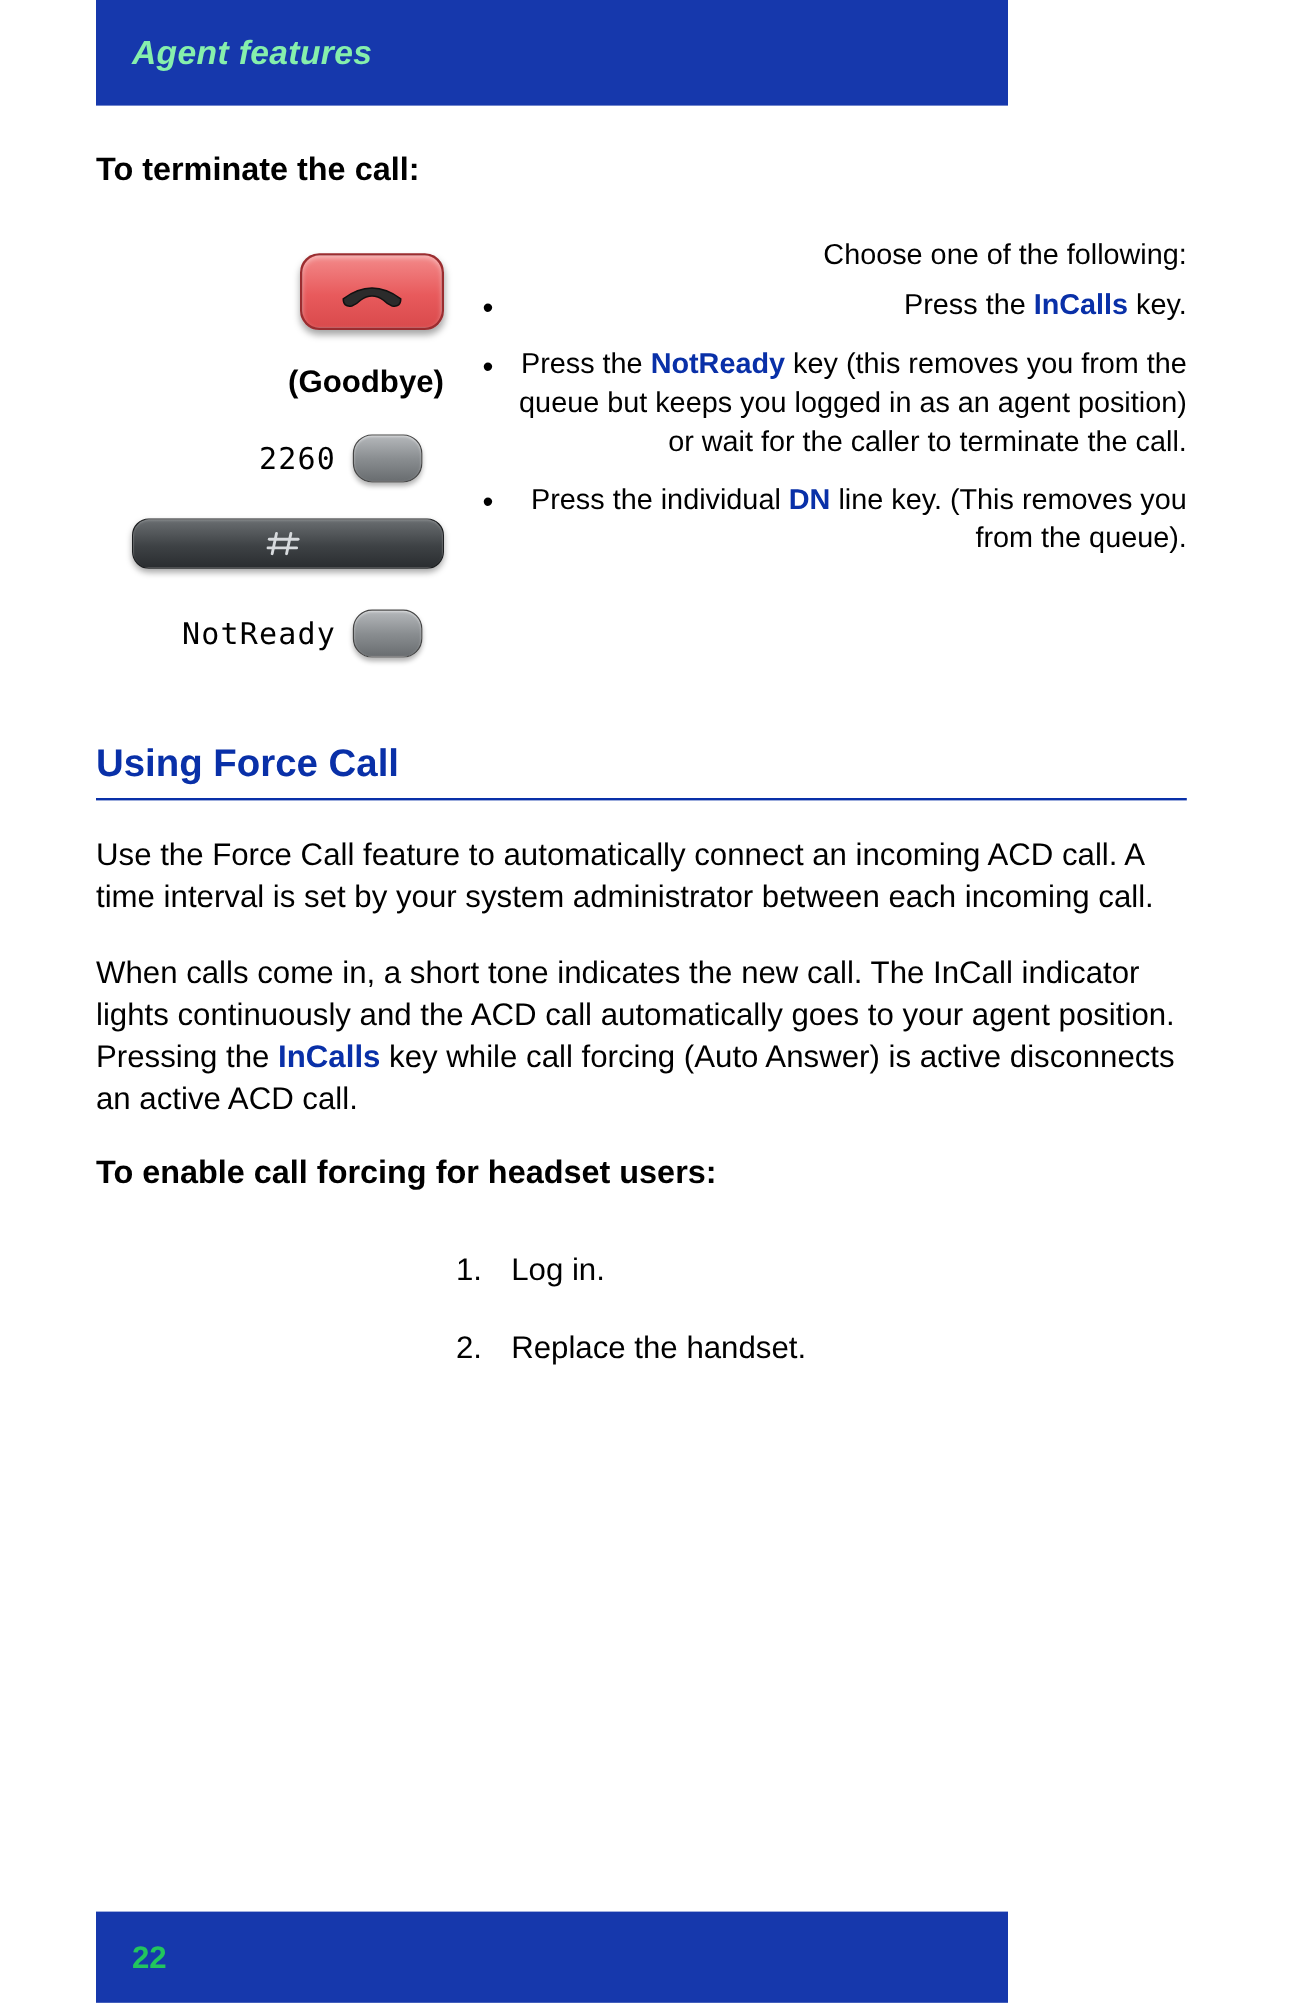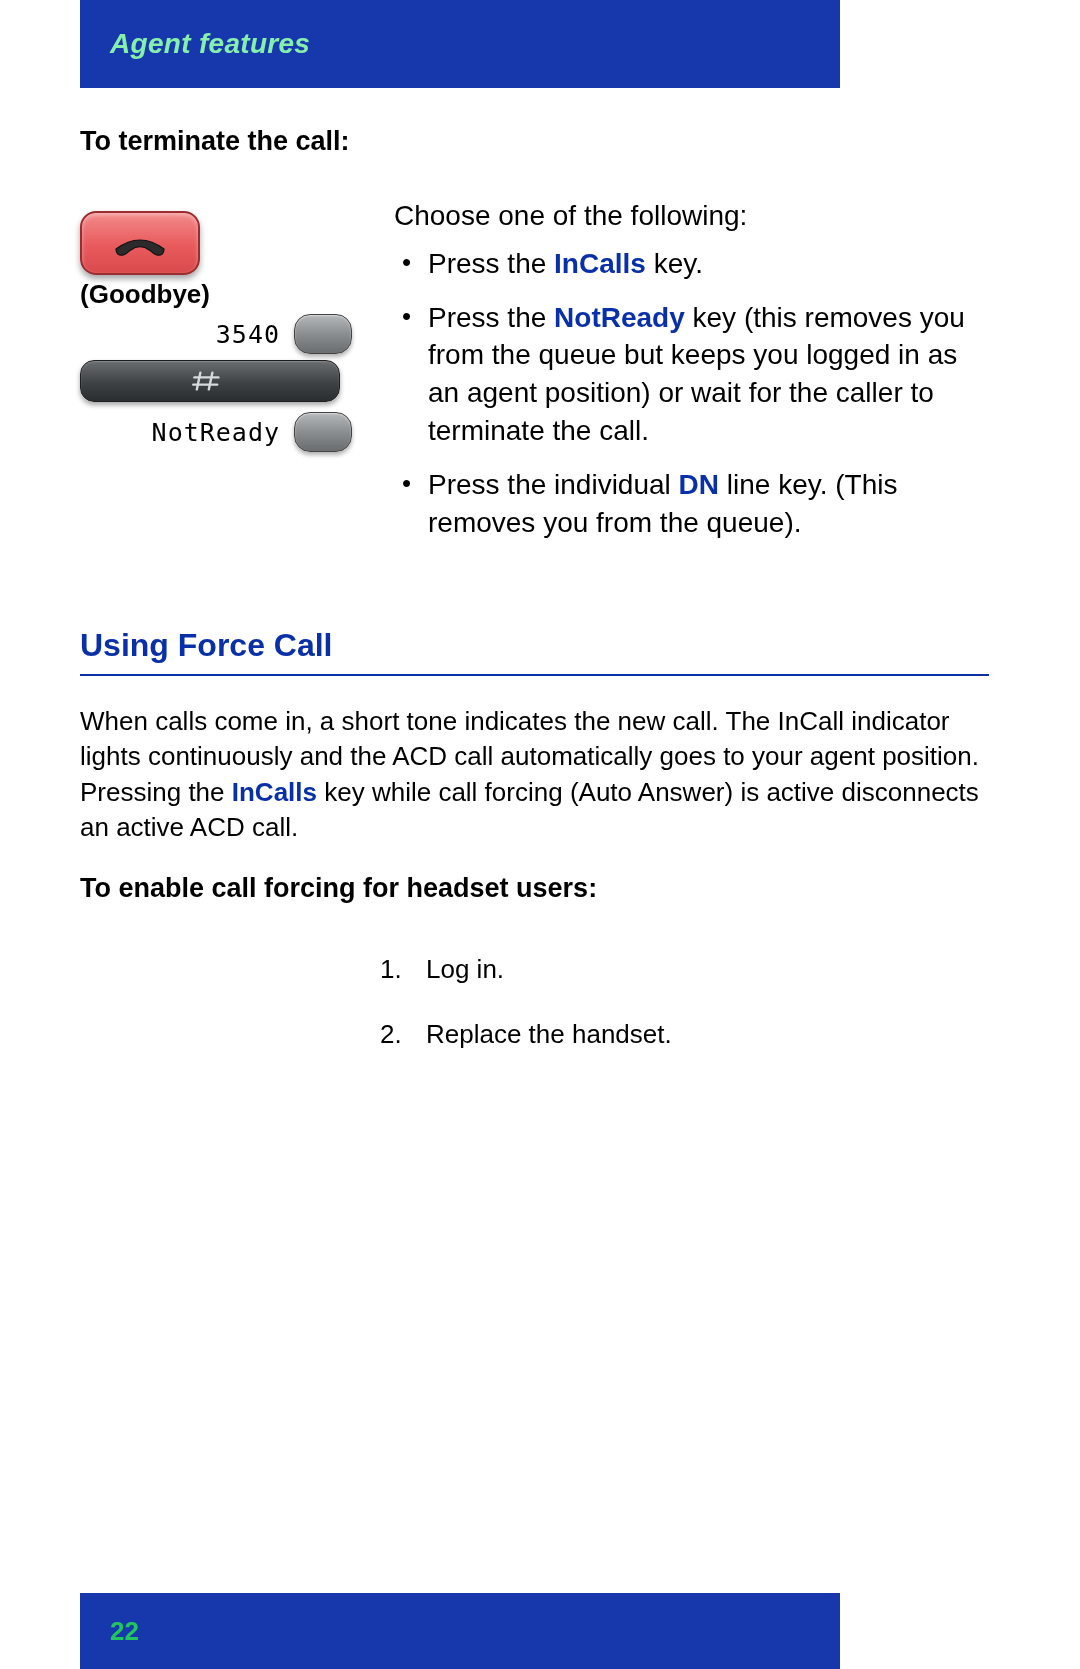--- a/index.html
+++ b/index.html
@@ -48,28 +48,29 @@
   }
   .two-col {
     display: flex;
     align-items: flex-start;
     gap: 24px;
   }
   .left-col {
     flex: 0 0 290px;
     display: flex;
     flex-direction: column;
-    align-items: flex-start;
-    gap: 4px;
+    align-items: flex-end;
+    gap: 28px;
     margin-top: 14px;
   }
   .right-col {
     flex: 1;
-    font-size: 28px;
+    font-size: 24px;
     line-height: 1.35;
+    text-align: right;
   }
   .lead-line { margin-bottom: 10px; }
   ul.bullets {
     list-style: none;
     padding: 0; margin: 0;
   }
   ul.bullets li {
     position: relative;
     padding-left: 34px;
     margin: 0 0 16px 0;
@@ -182,21 +183,21 @@
 
       <div class="left-col">
         <div class="goodbye-btn">
           <svg viewBox="0 0 100 60">
             <path d="M10 40 Q50 10 90 40 Q90 52 78 50 Q72 48 66 42 Q50 30 34 42 Q28 48 22 50 Q10 52 10 40 Z" fill="#2b2b2b" stroke="#111" stroke-width="2"></path>
           </svg>
         </div>
         <div class="goodbye-label">(Goodbye)</div>
 
         <div class="key-row">
-          <span class="lcd">3540</span>
+          <span class="lcd">2260</span>
           <span class="soft-key"></span>
         </div>
 
         <div class="hash-bar">
           <svg viewBox="0 0 60 36">
             <g stroke="#d7dadd" stroke-width="4" stroke-linecap="round">
               <line x1="14" y1="4" x2="8" y2="32"></line>
               <line x1="34" y1="4" x2="28" y2="32"></line>
               <line x1="4" y1="12" x2="44" y2="12"></line>
               <line x1="2" y1="24" x2="42" y2="24"></line>
@@ -223,20 +224,21 @@
             <span>Press the individual </span><span class="kw">DN</span><span> line key. (This removes you from the queue).</span>
           </li>
         </ul>
       </div>
 
     </div>
 
     <div class="section-title">Using Force Call</div>
     <hr class="rule">
 
+    <p class="para">Use the Force Call feature to automatically connect an incoming ACD call. A time interval is set by your system administrator between each incoming call.</p>
 
     <p class="para">
       <span>When calls come in, a short tone indicates the new call. The InCall indicator lights continuously and the ACD call automatically goes to your agent position. Pressing the </span><span class="kw">InCalls</span><span> key while call forcing (Auto Answer) is active disconnects an active ACD call.</span>
     </p>
 
     <div class="h-sub" style="margin-bottom:50px;margin-top:12px;">To enable call forcing for headset users:</div>
 
     <ol class="steps">
       <li>
         <span class="num">1.</span>

